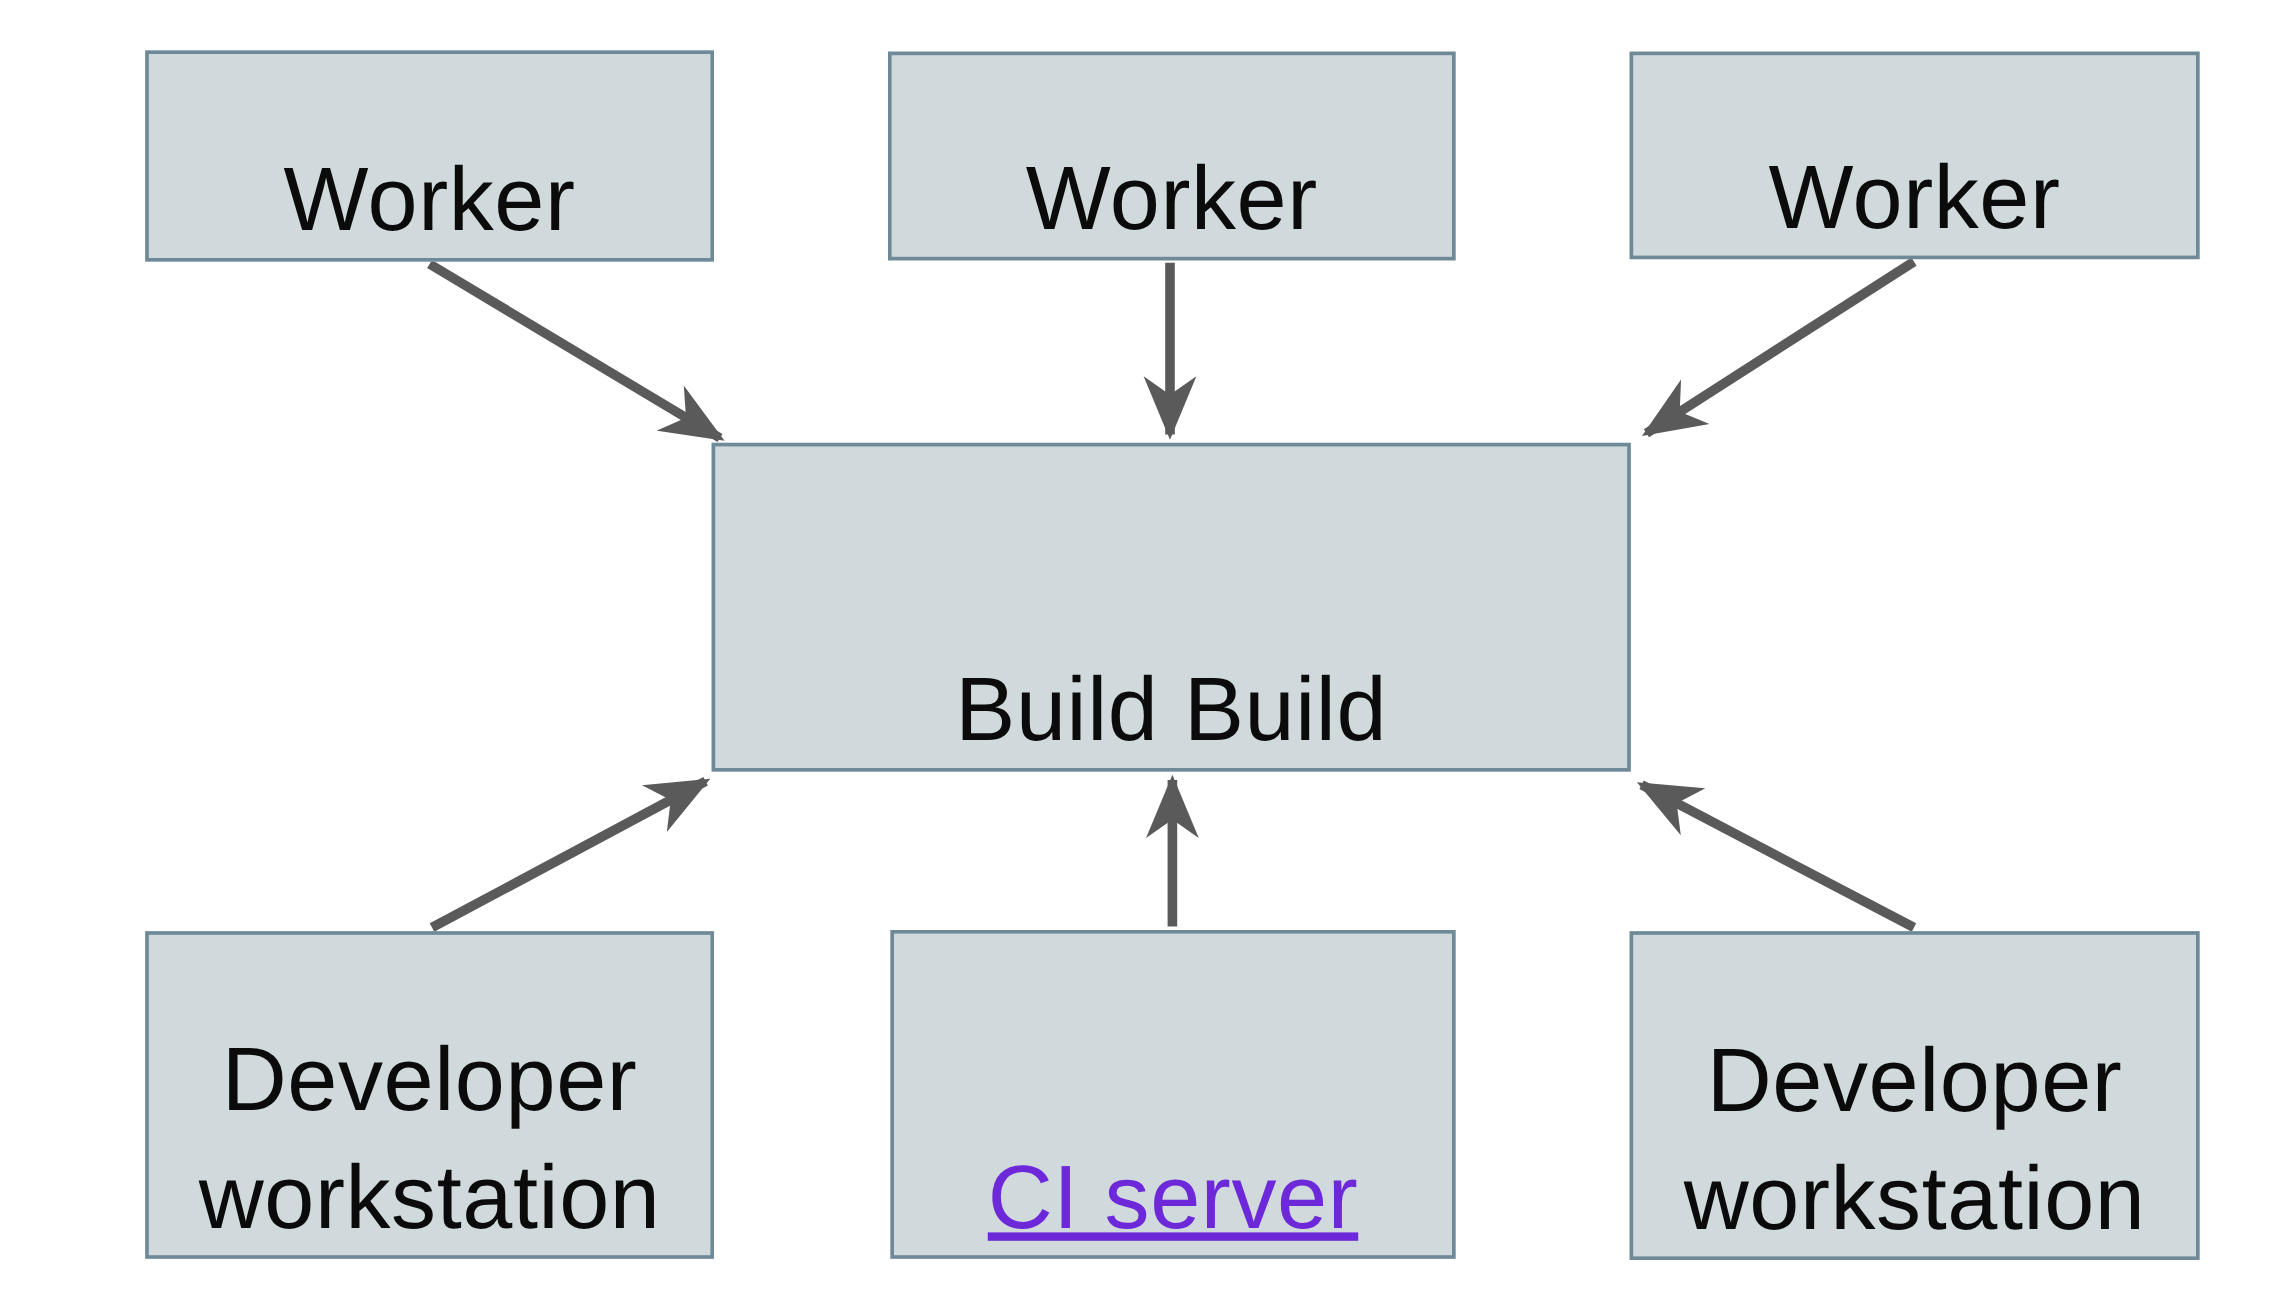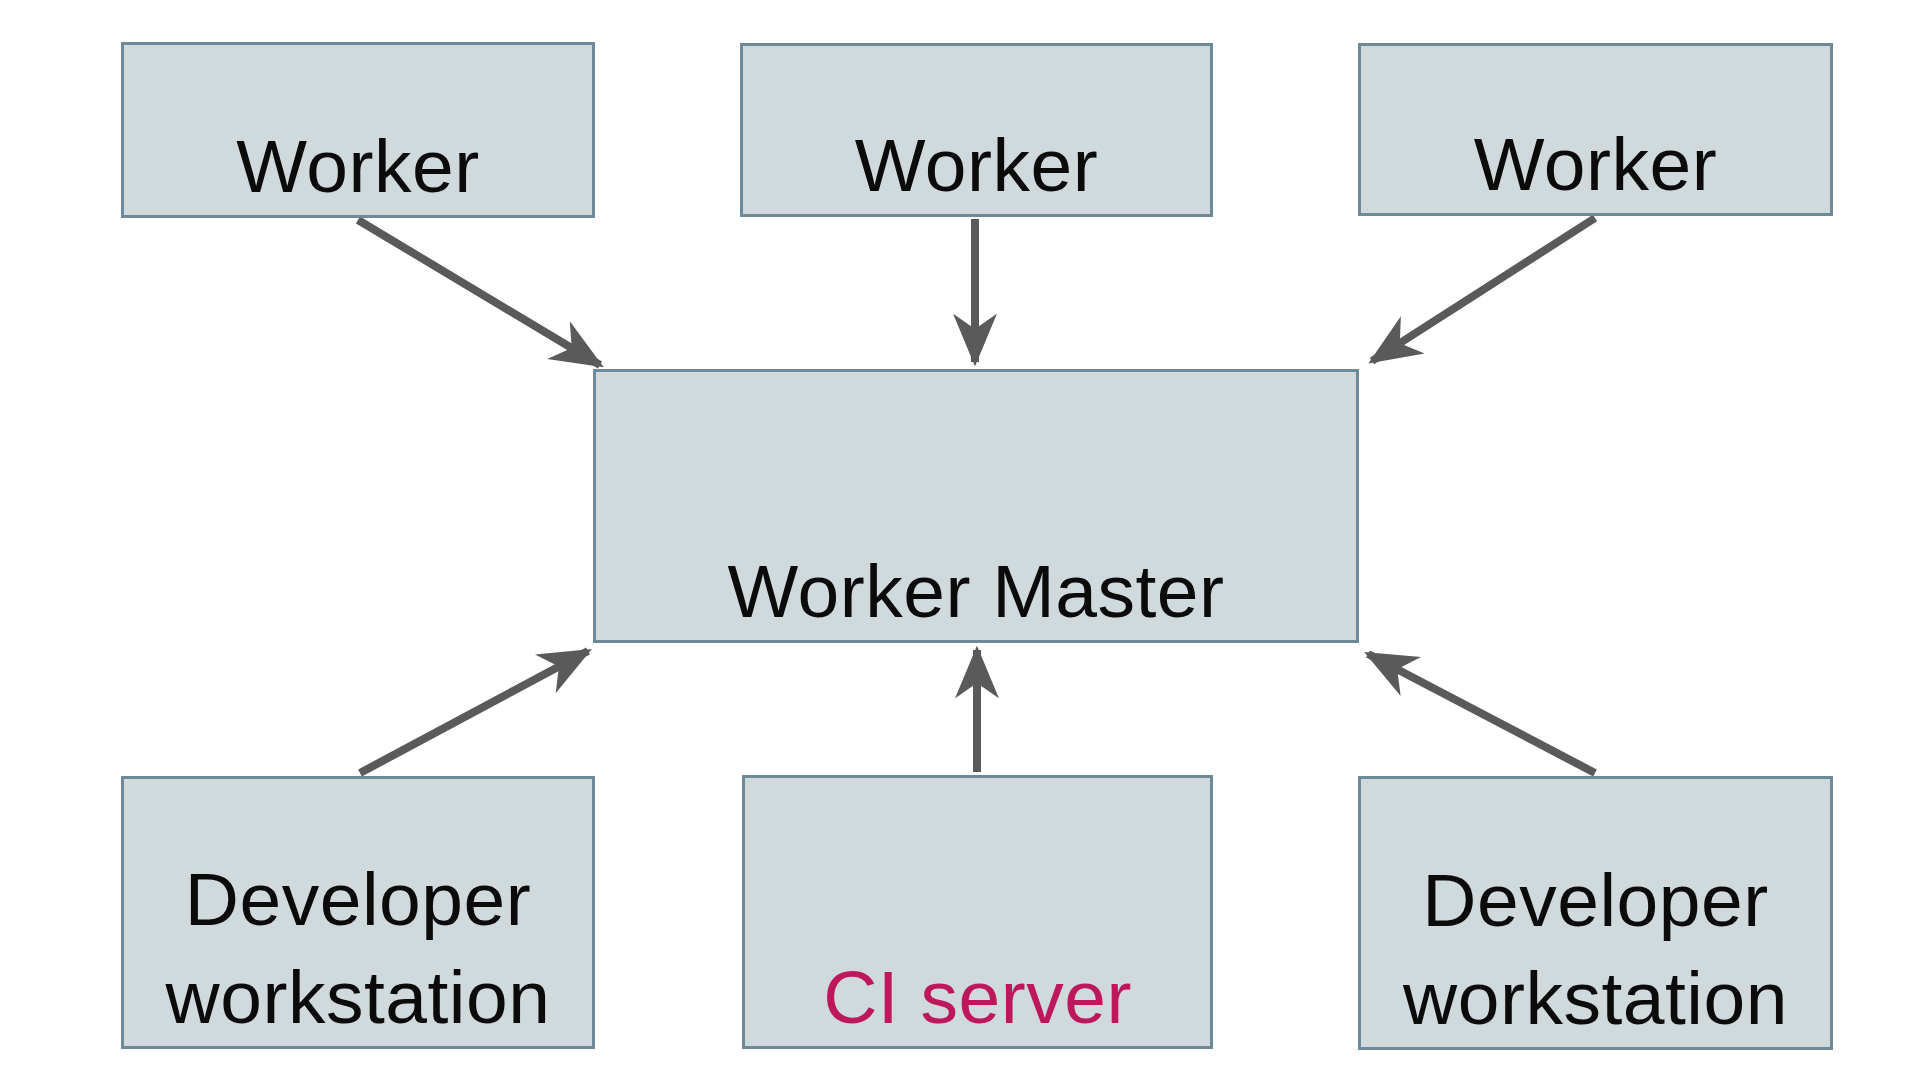--- a/index.html
+++ b/index.html
@@ -62,27 +62,27 @@
       <div class="node" style="left: 121px; top: 42px; width: 474px; height: 176px; background: rgb(208, 217, 220); border-color: rgb(110, 137, 151);">
         <span class="node-label" style="color: rgb(11, 11, 11);">Worker</span>
       </div>
       <div class="node" style="left: 740px; top: 43px; width: 473px; height: 174px; background: rgb(208, 217, 220); border-color: rgb(110, 137, 151);">
         <span class="node-label" style="color: rgb(11, 11, 11);">Worker</span>
       </div>
       <div class="node" style="left: 1358px; top: 43px; width: 475px; height: 173px; background: rgb(208, 217, 220); border-color: rgb(110, 137, 151);">
         <span class="node-label" style="color: rgb(11, 11, 11);">Worker</span>
       </div>
       <div class="node" style="left: 593px; top: 369px; width: 766px; height: 274px; background: rgb(208, 217, 220); border-color: rgb(110, 137, 151);">
-        <span class="node-label" style="color: rgb(11, 11, 11);">Worker Master</span>
+        <span class="node-label" style="color: rgb(11, 11, 11);">Build Build</span>
       </div>
       <div class="node" style="left: 121px; top: 776px; width: 474px; height: 273px; background: rgb(208, 217, 220); border-color: rgb(110, 137, 151);">
         <span class="node-label" style="color: rgb(11, 11, 11);">Developer
 workstation</span>
       </div>
       <div class="node" style="left: 742px; top: 775px; width: 471px; height: 274px; background: rgb(208, 217, 220); border-color: rgb(110, 137, 151);">
-        <span class="node-label" style="color: #be185d;">CI server</span>
+        <span class="node-label" style="color: #6d28d9; text-decoration: underline;">CI server</span>
       </div>
       <div class="node" style="left: 1358px; top: 776px; width: 475px; height: 274px; background: rgb(208, 217, 220); border-color: rgb(110, 137, 151);">
         <span class="node-label" style="color: rgb(11, 11, 11);">Developer
 workstation</span>
       </div>
     </div>
 </div>
 
 </body></html>

